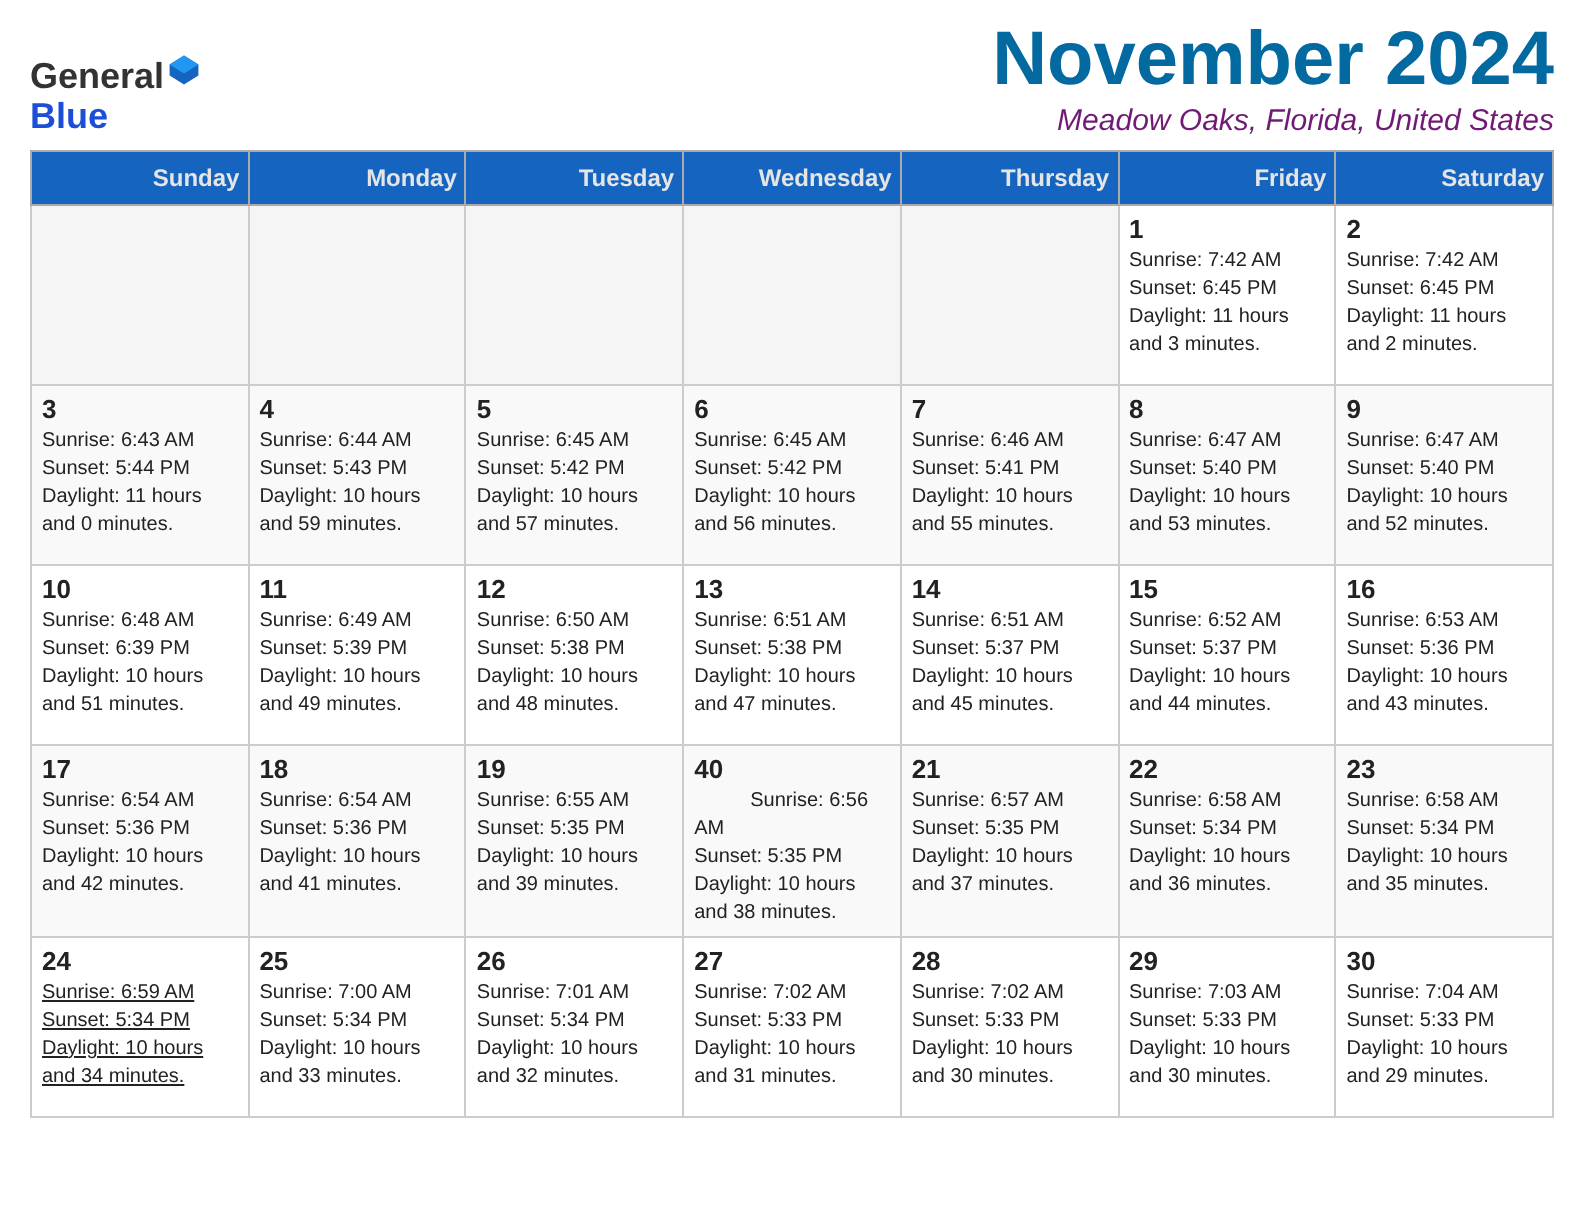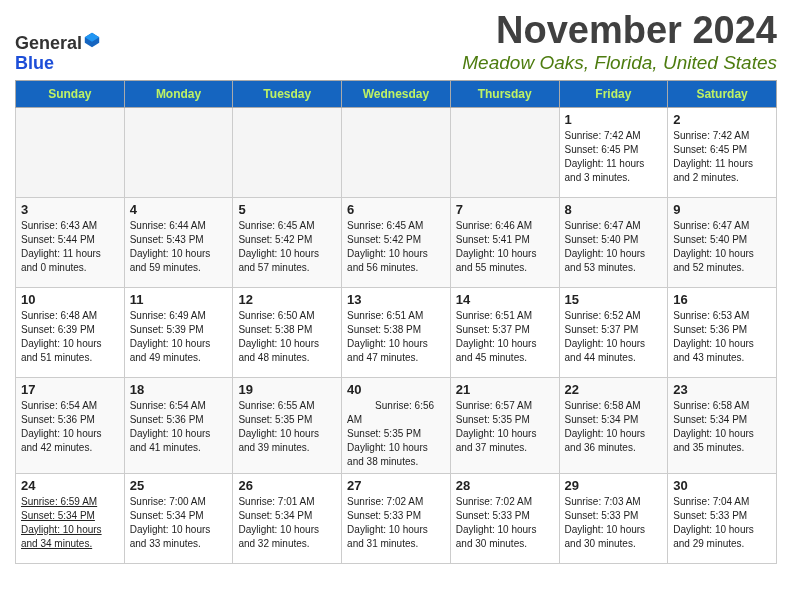--- a/index.html
+++ b/index.html
@@ -27,40 +27,40 @@
       line-height: 1.1;
     }
     .logo-text span.general { color: #333; }
     .logo-text span.blue { color: #1d4ed8; }
     .title-area {
       text-align: right;
     }
     .month-title {
       font-size: 38px;
       font-weight: bold;
-      color: #404040;
+      color: #0369a1;
       line-height: 1.1;
     }
     .location {
-      font-size: 19px;
-      color: #4d7c0f;
+      font-size: 15px;
+      color: #701a75;
       font-style: italic;
     }
     .calendar-table {
       width: 100%;
       border-collapse: collapse;
       table-layout: fixed;
     }
     .calendar-table th {
       background: #1565c0;
-      color: #bef264;
+      color: #e5e5e5;
       font-size: 12px;
       font-weight: bold;
       padding: 6px 4px;
-      text-align: center;
+      text-align: right;
       border: 1px solid #aaa;
     }
     .calendar-table td {
       vertical-align: top;
       border: 1px solid #ccc;
       padding: 4px 5px;
       font-size: 10px;
       color: #222;
       background: #fff;
       height: 90px;

